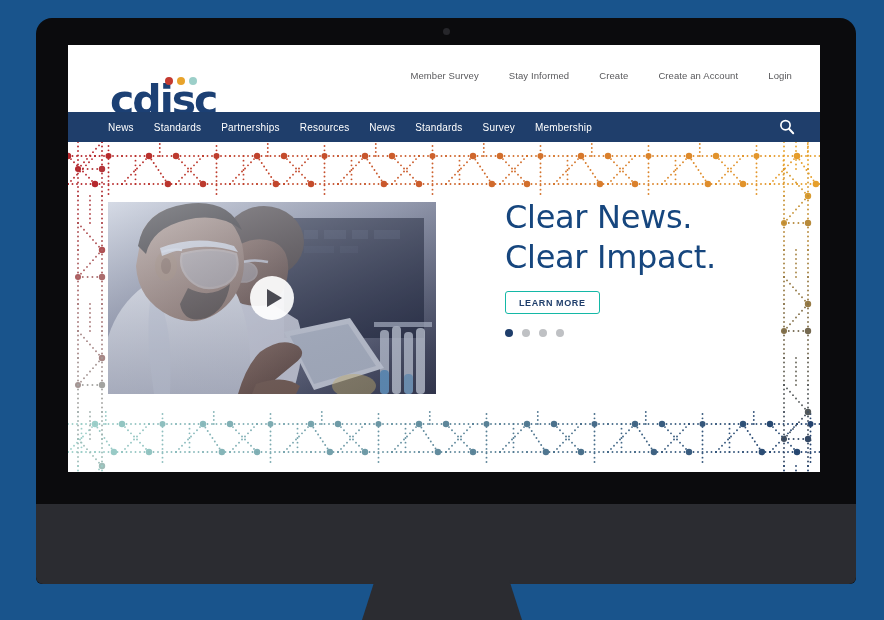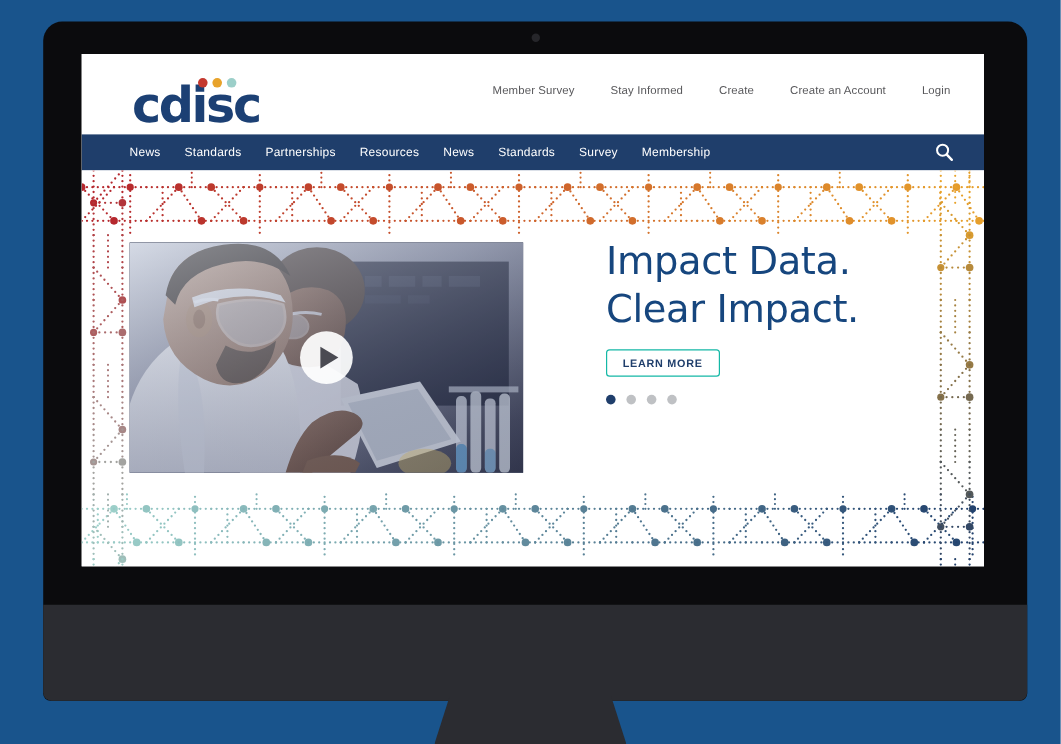--- a/index.html
+++ b/index.html
@@ -78,21 +78,21 @@
     position: relative;
     height: 67px;
     background: #ffffff;
     display: flex;
     align-items: center;
   }
 
   #logo-wrap {
     position: absolute;
     left: 42px;
-    top: 18px;
+    top: 30px;
     width: 130px;
     height: 46px;
   }
   .logo-dots {
     position: absolute;
     left: 55px;
     top: 2px;
     display: flex;
     gap: 4px;
   }
@@ -2814,21 +2814,21 @@
           </g>
           <ellipse cx="246" cy="184" rx="22" ry="12" fill="#e9c96a" opacity="0.45"></ellipse>
 
           <rect width="328" height="192" fill="url(#coolHaze)"></rect>
         </svg>
 
         <div id="play-button"></div>
       </div>
 
       <div id="hero-copy">
-        <div class="hero-line">Impact Data.</div>
+        <div class="hero-line">Clear News.</div>
         <div class="hero-line">Clear Impact.</div>
         <button id="learn-more-btn">LEARN MORE</button>
         <div id="carousel-dots">
           <i class="on"></i>
           <i></i>
           <i></i>
           <i></i>
         </div>
       </div>
 

